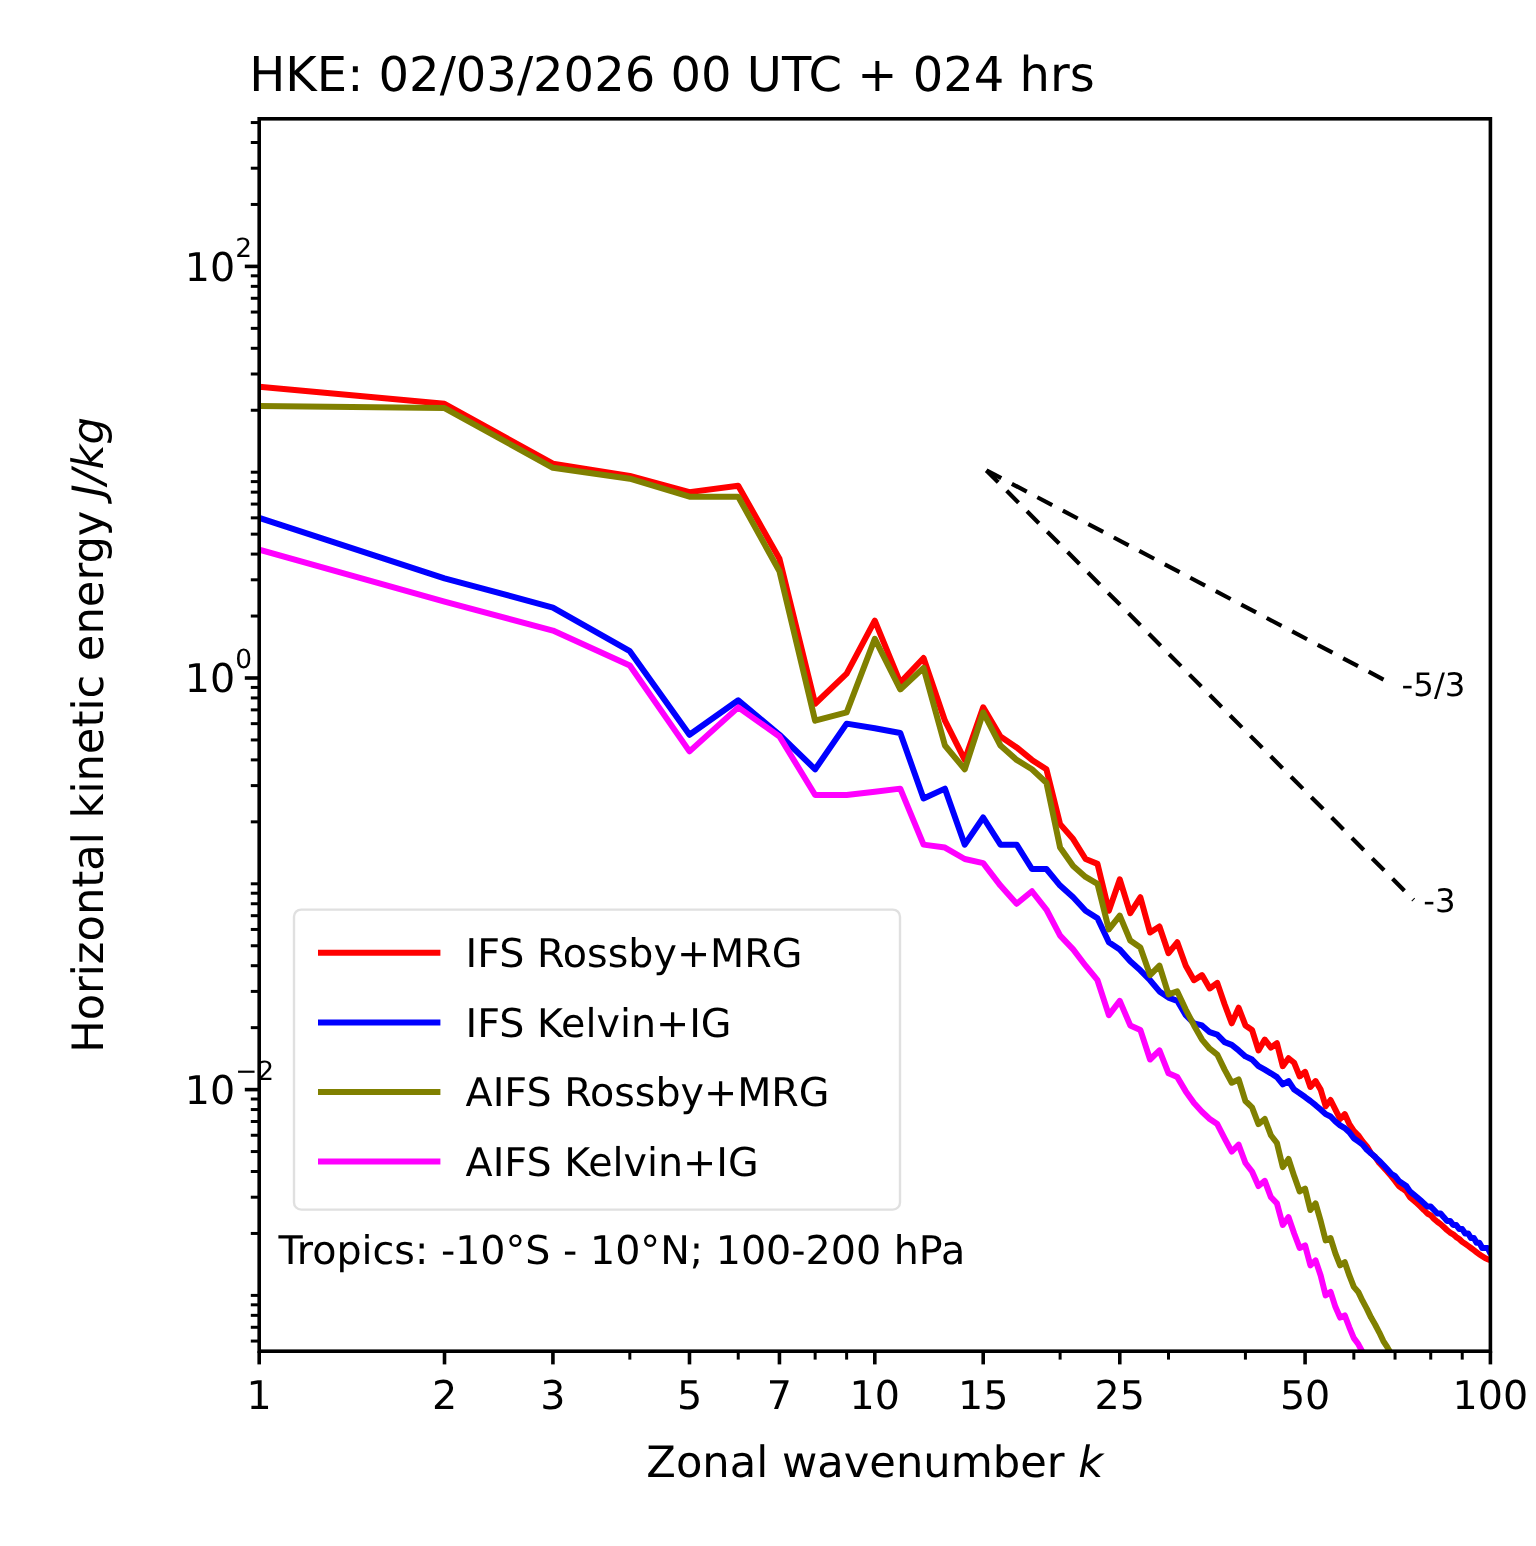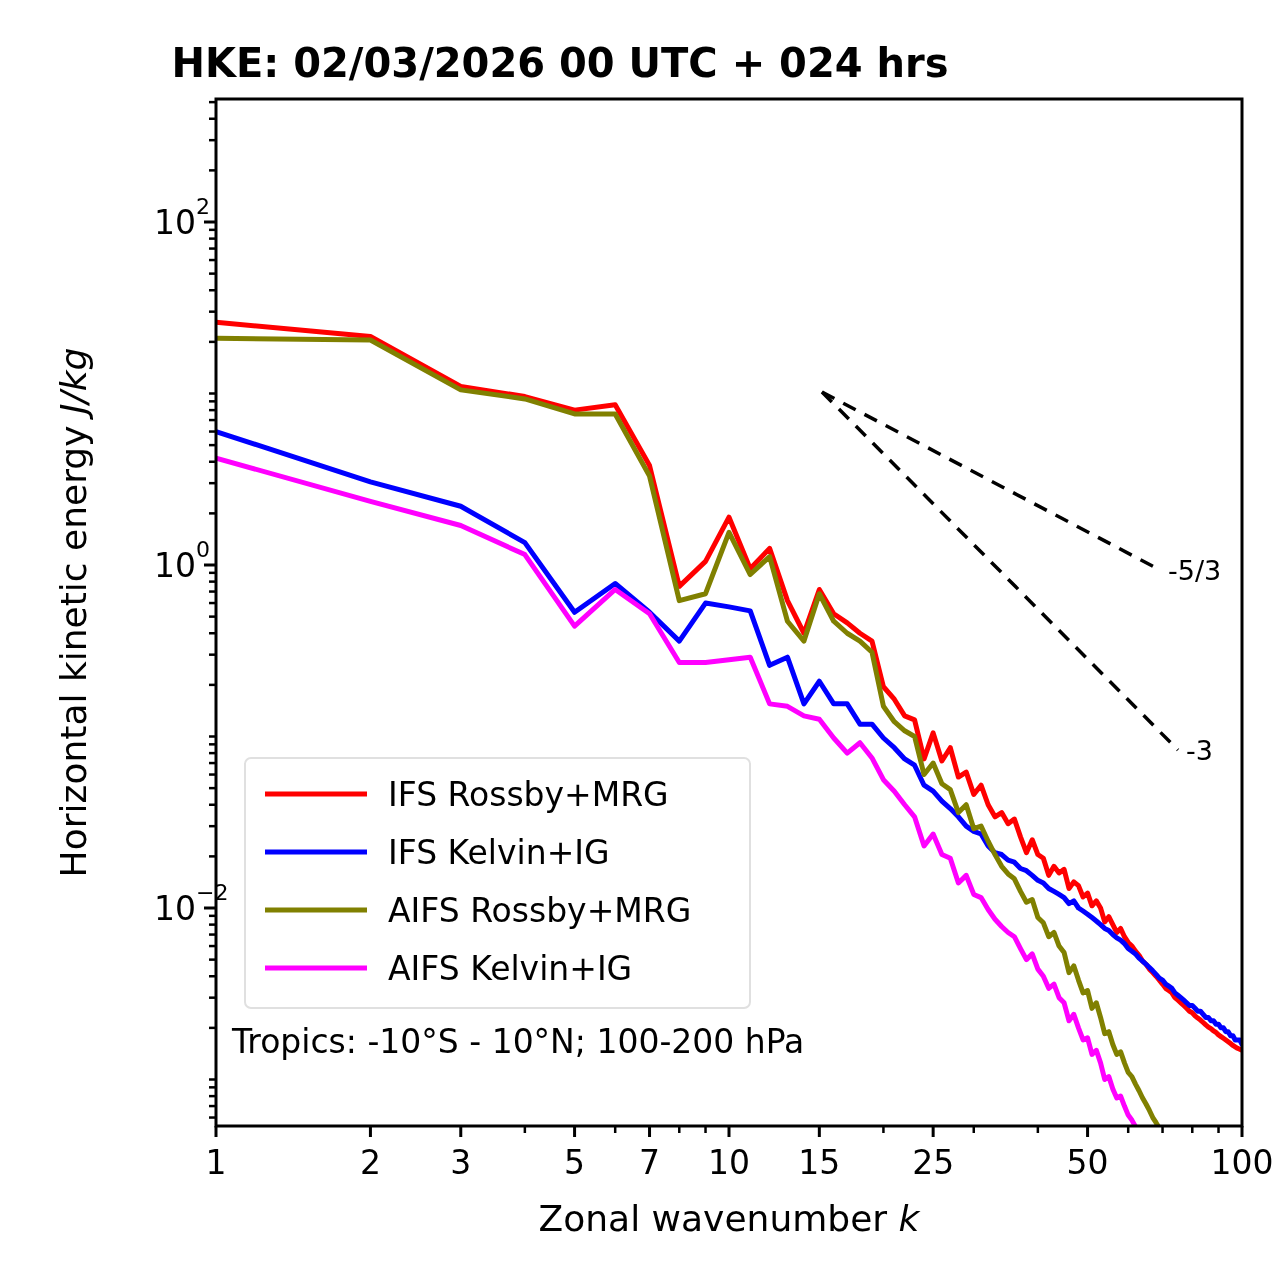--- a/index.html
+++ b/index.html
@@ -17,21 +17,20 @@
   }
   #chart-title {
     position: absolute;
     left: 0;
     top: 40px;
     width: 1120px;
     text-align: center;
     font-size: 40px;
     color: #000000;
     letter-spacing: 0px;
-    font-weight: bold;
   }
   #plot-svg {
     position: absolute;
     left: 0;
     top: 0;
   }
   .axis-label {
     font-size: 36px;
     fill: #000000;
     font-family: "DejaVu Sans", sans-serif;

